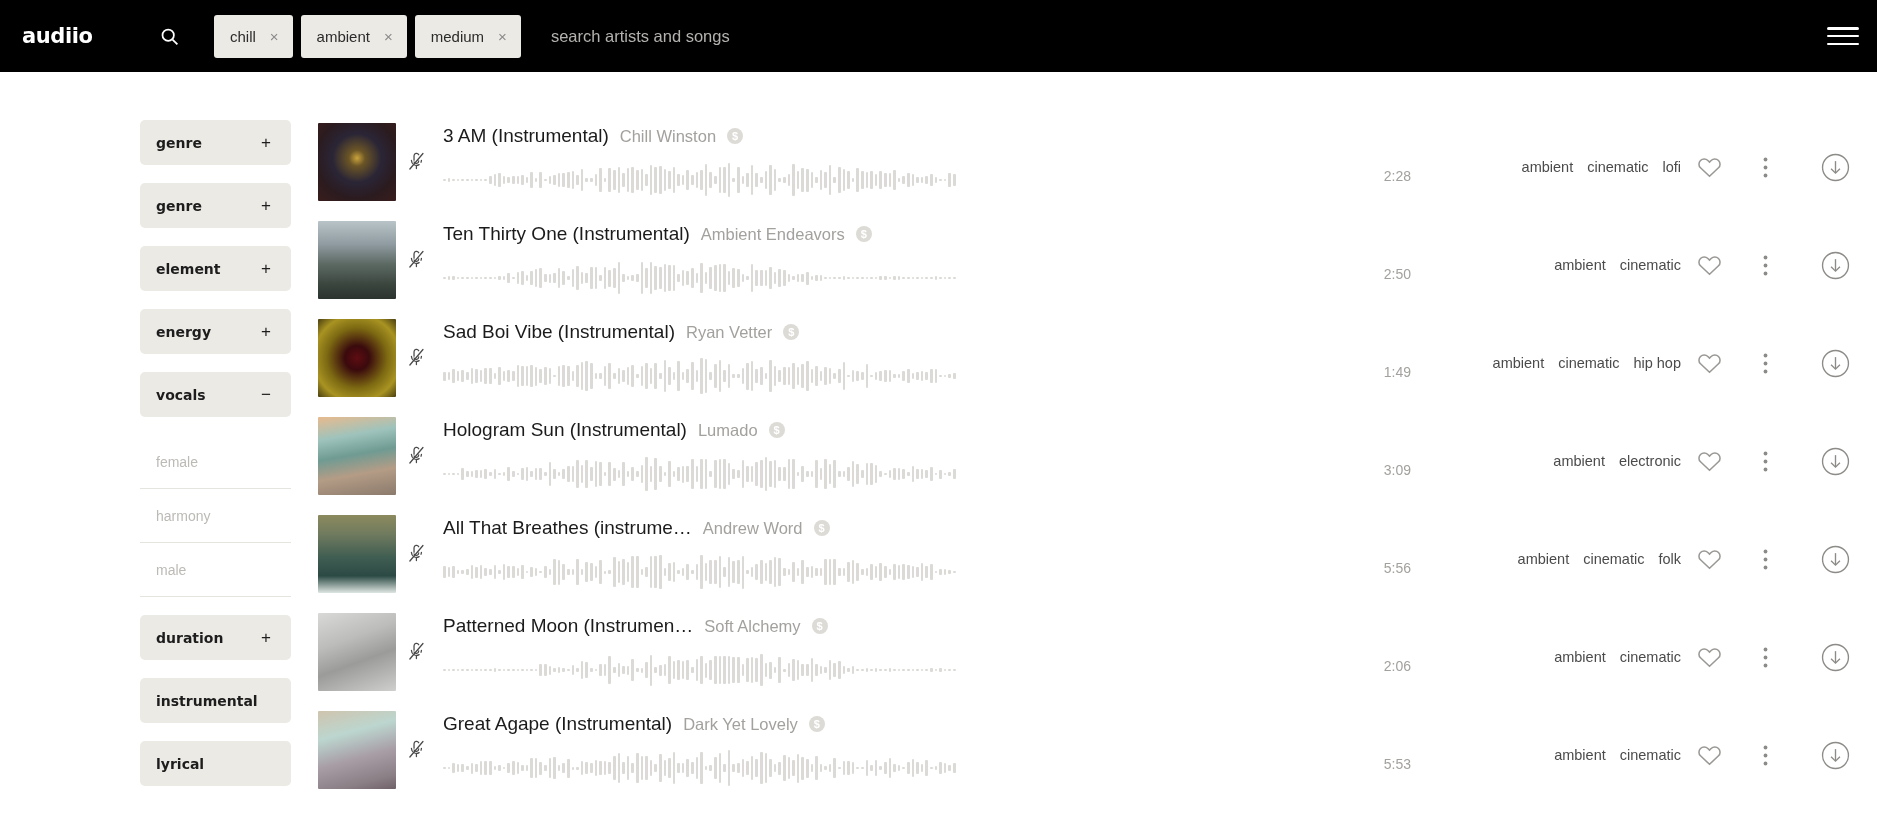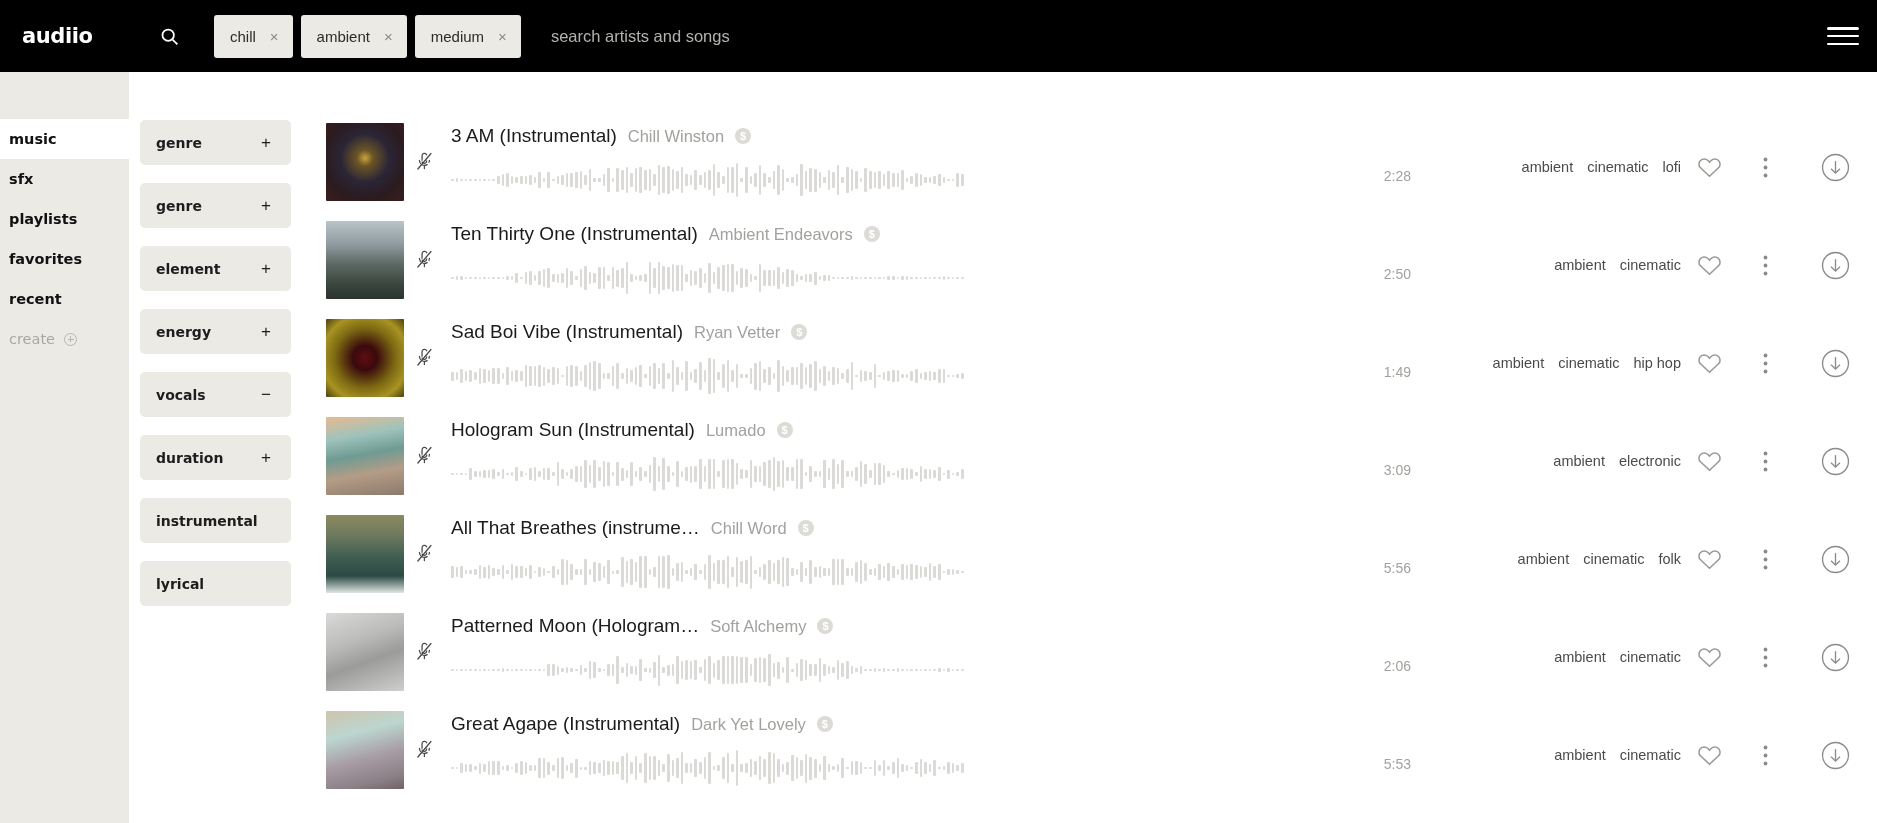--- a/index.html
+++ b/index.html
@@ -88,21 +88,21 @@
   }
   .filter-sign { font-size: 17px; color: #1d1d1d; line-height: 1; }
   .vocal-opts { margin-bottom: 18px; }
   .vocal-opt {
     height: 54px; display: flex; align-items: center; padding-left: 16px;
     font-size: 14px; color: #bcbab5; border-bottom: 1px solid #e6e4df;
     cursor: pointer;
   }
 
   
-  .tracks { position: absolute; top: 118px; left: 326px; right: 0; }
+  .tracks { position: absolute; top: 118px; left: 318px; right: 0; }
   .track {
     position: relative; height: 98px; display: flex; align-items: flex-start;
   }
   .art {
     width: 78px; height: 78px; flex: none; margin-top: 5px;
     background-size: cover; border-radius: 1px;
   }
   .mic-off {
     width: 22px; flex: none; margin-top: 33px; margin-left: 9px;
     display: flex; align-items: center; justify-content: center;
@@ -173,43 +173,20 @@
     <input class="search-input" type="text" placeholder="search artists and songs" value="" style="">
 
 
     <div class="burger">
       <span></span>
         <span></span>
         <span></span>
     </div>
   </div>
 
-  <div class="sidebar">
-    <div class="nav">
-      <div class="nav-item active">
-        <span>music</span>
-      </div>
-      <div class="nav-item">
-        <span>sfx</span>
-      </div>
-      <div class="nav-item">
-        <span>playlists</span>
-      </div>
-      <div class="nav-item">
-        <span>favorites</span>
-      </div>
-      <div class="nav-item">
-        <span>recent</span>
-      </div>
-      <div class="nav-item muted">
-        <span>create</span>
-        <span class="plus-circle"></span>
-      </div>
-    </div>
-  </div>
 
   <div class="filters">
     <div class="filter-card">
       <span class="filter-label">genre</span>
       <span class="filter-sign">+</span>
     </div>
     <div class="filter-card">
       <span class="filter-label">genre</span>
       <span class="filter-sign">+</span>
     </div>
@@ -219,20 +196,25 @@
     </div>
     <div class="filter-card">
       <span class="filter-label">energy</span>
       <span class="filter-sign">+</span>
     </div>
     <div class="filter-card">
       <span class="filter-label">vocals</span>
       <span class="filter-sign">−</span>
     </div>
 
+    <div class="vocal-opts">
+      <div class="vocal-opt">female</div>
+      <div class="vocal-opt">harmony</div>
+      <div class="vocal-opt">male</div>
+    </div>
 
     <div class="filter-card">
       <span class="filter-label">duration</span>
       <span class="filter-sign">+</span>
     </div>
     <div class="filter-card">
       <span class="filter-label">instrumental</span>
     </div>
     <div class="filter-card">
       <span class="filter-label">lyrical</span>
@@ -890,21 +872,21 @@
             <path d="M7.1 12.6a2.9 2.9 0 0 0 5.5-1.2"></path>
             <path d="M4 10.6a6 6 0 0 0 9.1 5.1"></path>
             <path d="M15.8 10.6a6 6 0 0 1-.5 2.3"></path>
             <line x1="9.9" y1="16.8" x2="9.9" y2="20.3"></line>
             <line x1="2.2" y1="20.8" x2="17.6" y2="2.6"></line>
           </svg>
         </div>
         <div class="track-main">
           <div class="title-row">
             <span class="track-title">All That Breathes (instrume…</span>
-            <span class="track-artist">Chill Word</span>
+            <span class="track-artist">Andrew Word</span>
             <span class="dollar-badge">$</span>
           </div>
           <div class="wave">
             <i style="height:11.2px"></i>
             <i style="height:9.8px"></i>
             <i style="height:12.0px"></i>
             <i style="height:3.2px"></i>
             <i style="height:4.3px"></i>
             <i style="height:5.7px"></i>
             <i style="height:13.8px"></i>
@@ -1050,21 +1032,21 @@
             <path d="M12.6 4.1A2.9 2.9 0 0 0 7.1 5.3v5.1"></path>
             <path d="M7.1 12.6a2.9 2.9 0 0 0 5.5-1.2"></path>
             <path d="M4 10.6a6 6 0 0 0 9.1 5.1"></path>
             <path d="M15.8 10.6a6 6 0 0 1-.5 2.3"></path>
             <line x1="9.9" y1="16.8" x2="9.9" y2="20.3"></line>
             <line x1="2.2" y1="20.8" x2="17.6" y2="2.6"></line>
           </svg>
         </div>
         <div class="track-main">
           <div class="title-row">
-            <span class="track-title">Patterned Moon (Hologram…</span>
+            <span class="track-title">Patterned Moon (Instrumen…</span>
             <span class="track-artist">Soft Alchemy</span>
             <span class="dollar-badge">$</span>
           </div>
           <div class="wave">
             <i style="height:2.0px"></i>
             <i style="height:2.0px"></i>
             <i style="height:2.2px"></i>
             <i style="height:2.2px"></i>
             <i style="height:2.0px"></i>
             <i style="height:2.0px"></i>

